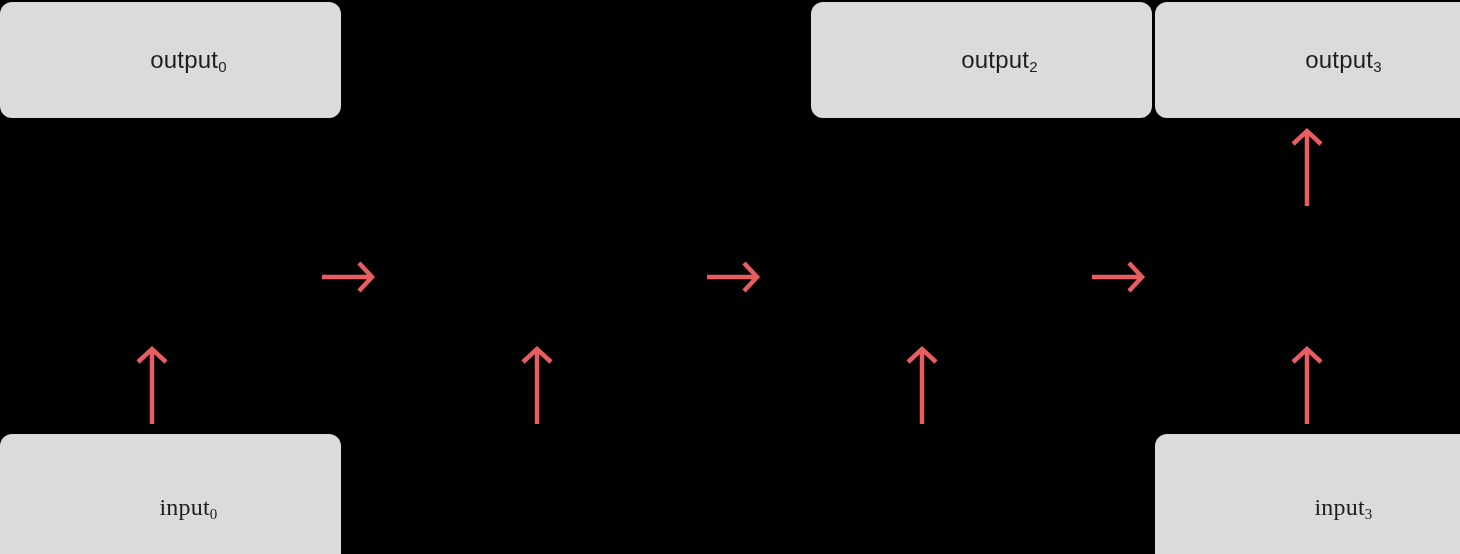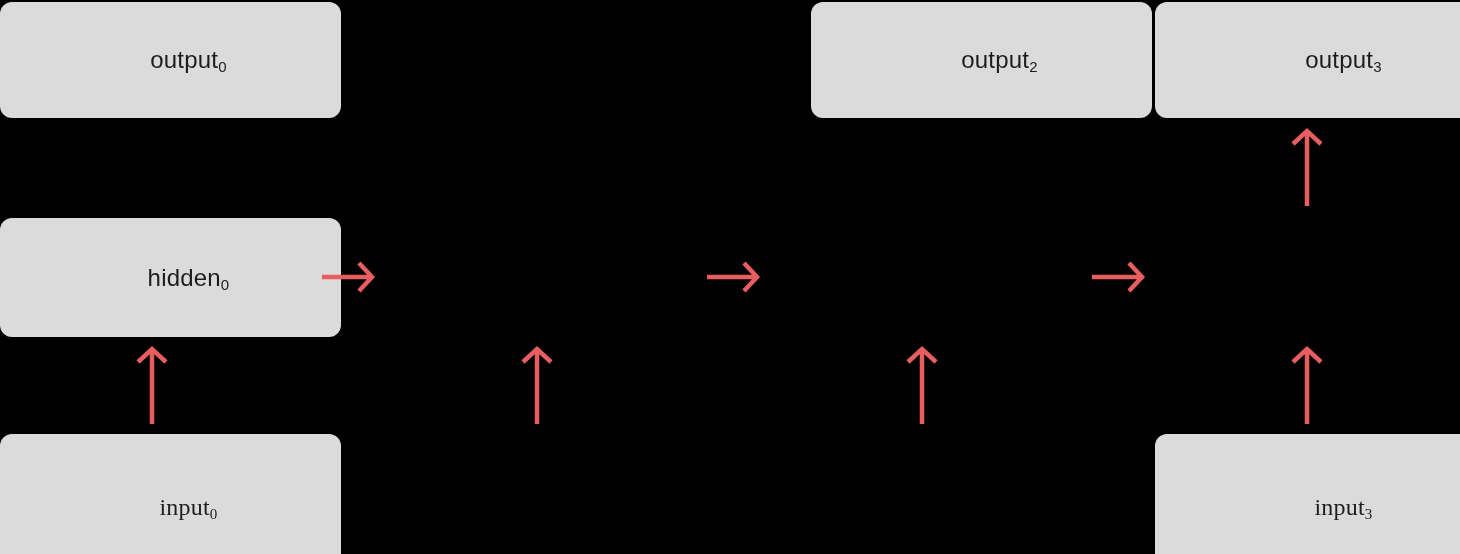--- a/index.html
+++ b/index.html
@@ -61,23 +61,20 @@
   <div class="node row-output col-0">
     <span class="label"><span>output</span><sub>0</sub></span>
   </div>
   <div class="node row-output col-2">
     <span class="label"><span>output</span><sub>2</sub></span>
   </div>
   <div class="node row-output col-3">
     <span class="label"><span>output</span><sub>3</sub></span>
   </div>
 
-  <div class="node row-hidden col-0">
-    <span class="label"><span>hidden</span><sub>0</sub></span>
-  </div>
 
   <div class="node row-input col-0">
     <span class="label"><span>input</span><sub>0</sub></span>
   </div>
   <div class="node row-input col-3">
     <span class="label"><span>input</span><sub>3</sub></span>
   </div>
 
   <svg class="arrow" style="left:136px; top:345px;" width="32" height="80" viewBox="0 0 32 80">
     <path d="M16 79 V5 M2 17 L16 4 L30 17" stroke="#e85d60"></path>

